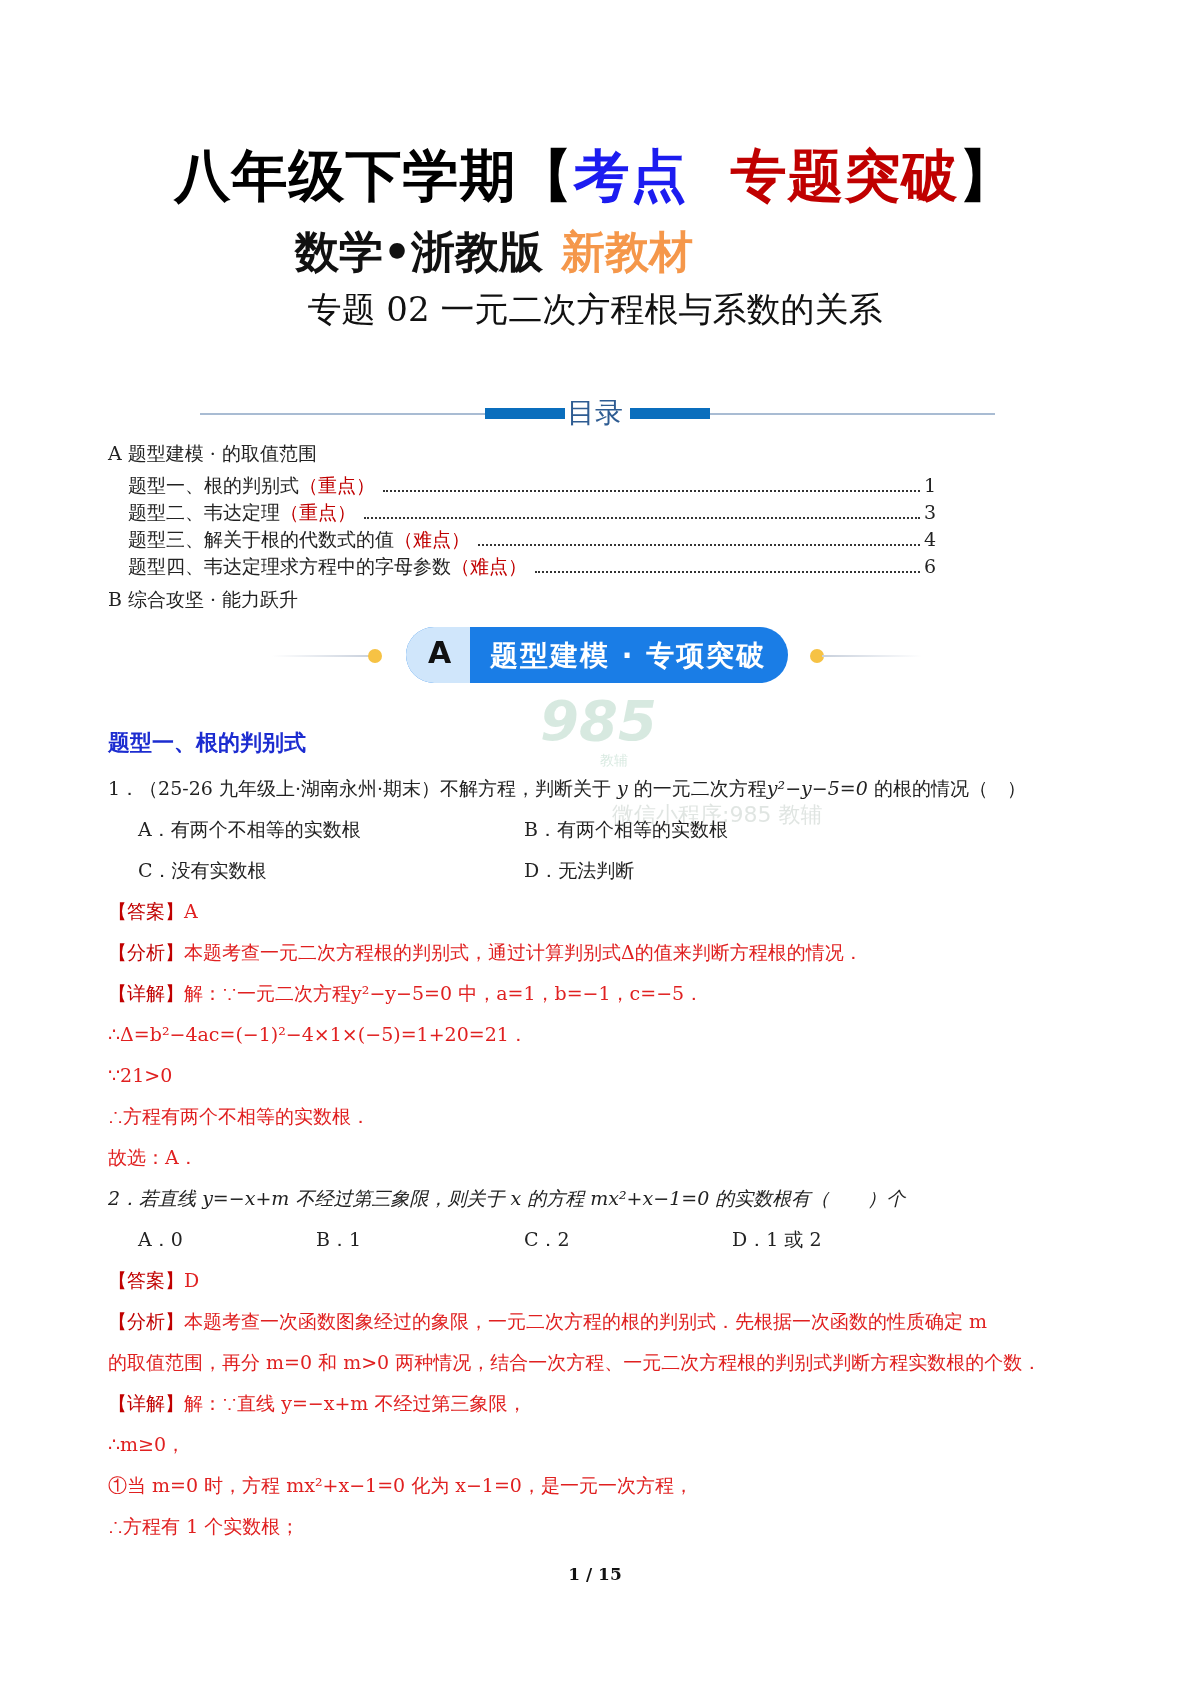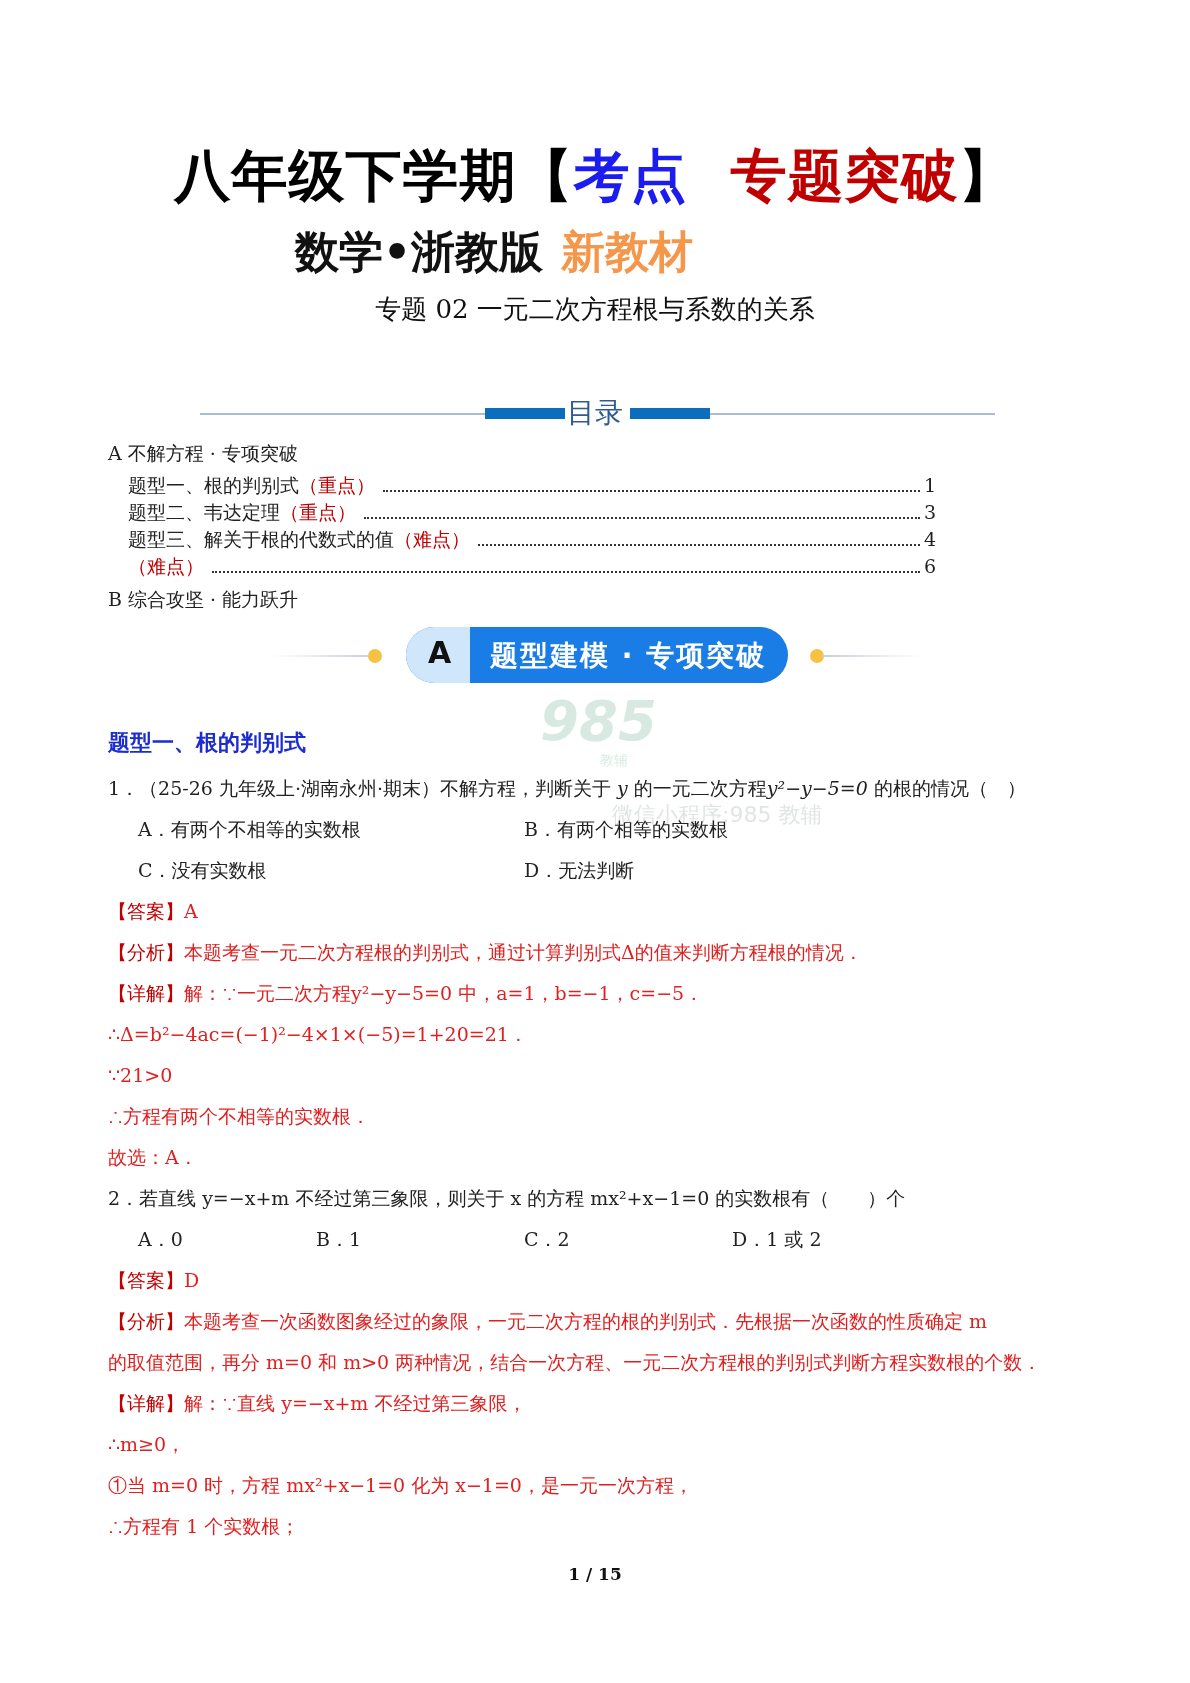--- a/index.html
+++ b/index.html
@@ -7,21 +7,21 @@
          font-family: "DejaVu Serif", "Liberation Serif", serif; color: #222; }
   .abs { position: absolute; white-space: nowrap; }
   .title-main { left: 0; width: 1190px; top: 140px; text-align: center;
                 font-family: "DejaVu Sans", sans-serif; font-weight: 900; font-size: 56px;
                 letter-spacing: 1px; color: #000; line-height: 72px; }
   .title-main .blue { color: #1c1cf0; }
   .title-main .red { color: #c00000; margin-left: 43px; }
   .title-sub { left: 0; width: 988px; top: 222px; text-align: center;
                font-family: "DejaVu Sans", sans-serif; font-weight: 900; font-size: 44px; line-height: 60px; color: #111; }
   .title-sub .orange { color: #f5974a; margin-left: 18px; }
-  .topic { left: 0; width: 1190px; top: 286px; text-align: center; font-size: 26px; line-height: 46px; color: #111; }
+  .topic { left: 0; width: 1190px; top: 286px; text-align: center; font-size: 34px; line-height: 46px; color: #111; }
   .toc-head { left: 200px; width: 795px; top: 396px; height: 34px; text-decoration: underline; }
   .toc-head .line { position: absolute; top: 17px; height: 2px; background: #a9bcd3; }
   .toc-head .bar { position: absolute; top: 12px; height: 11px; background: #0a6ebd; }
   .toc-head .label { position: absolute; left: 367px; top: -2px; font-size: 28px; color: #2e5c92;
                      font-family: "DejaVu Sans", sans-serif; }
   .toc-line { font-size: 19px; line-height: 26px; color: #222; }
   .toc-entry { left: 128px; width: 808px; display: flex; align-items: baseline; }
   .toc-entry .dots { flex: 1; border-bottom: 2px dotted #333; margin: 0 4px 5px 8px; height: 0; }
   .redtxt { color: #c00000; }
   .banner { left: 272px; top: 622px; width: 650px; height: 68px; }
@@ -63,41 +63,42 @@
 <div class="abs topic">专题 02  一元二次方程根与系数的关系</div>
 
 <div class="abs toc-head">
   <div class="line" style="left:0;width:285px"></div>
   <div class="bar" style="left:285px;width:80px"></div>
   <div class="label">目录</div>
   <div class="bar" style="left:430px;width:80px"></div>
   <div class="line" style="left:510px;width:285px"></div>
 </div>
 
-<div class="abs toc-line" style="left:108px; top:440px;">A 不解方程 · 专项突破</div>
+<div class="abs toc-line" style="left:108px; top:440px;">A 题型建模 · 的取值范围</div>
 
 <div class="abs toc-line toc-entry" style="top:472px;">
   <span>题型一、根的判别式</span>
   <span class="redtxt">（重点）</span>
   <span class="dots"></span>
   <span>1</span>
 </div>
 <div class="abs toc-line toc-entry" style="top:499px;">
   <span>题型二、韦达定理</span>
   <span class="redtxt">（重点）</span>
   <span class="dots"></span>
   <span>3</span>
 </div>
 <div class="abs toc-line toc-entry" style="top:526px;">
   <span>题型三、解关于根的代数式的值</span>
   <span class="redtxt">（难点）</span>
   <span class="dots"></span>
   <span>4</span>
 </div>
 <div class="abs toc-line toc-entry" style="top:553px;">
+  <span>题型四、韦达定理求方程中的字母参数</span>
   <span class="redtxt">（难点）</span>
   <span class="dots"></span>
   <span>6</span>
 </div>
 <div class="abs toc-line" style="left:108px; top:586px;">B 综合攻坚 · 能力跃升</div>
 
 <div class="abs banner">
   <div class="lline"></div>
   <div class="ldot"></div>
   <div class="pill">
@@ -132,21 +133,21 @@
   <span class="brk">【分析】</span><span class="red">本题考查一元二次方程根的判别式，通过计算判别式Δ的值来判断方程根的情况．</span>
 </div>
 <div class="abs body-line" style="top:980px;">
   <span class="brk">【详解】</span><span class="red">解：∵一元二次方程y²−y−5=0 中，a=1，b=−1，c=−5．</span>
 </div>
 <div class="abs body-line red" style="top:1021px;">∴Δ=b²−4ac=(−1)²−4×1×(−5)=1+20=21．</div>
 <div class="abs body-line red" style="top:1062px;">∵21&gt;0</div>
 <div class="abs body-line red" style="top:1103px;">∴方程有两个不相等的实数根．</div>
 <div class="abs body-line red" style="top:1144px;">故选：A．</div>
 
-<div class="abs body-line" style="top:1185px;">2．若直线 y=−x+m 不经过第三象限，则关于 x 的方程 mx²+x−1=0 的实数根有（　　）个</div>
+<div class="abs body-line" style="top:1185px;font-style:italic;">2．若直线 y=−x+m 不经过第三象限，则关于 x 的方程 mx²+x−1=0 的实数根有（　　）个</div>
 <div class="abs opt" style="left:138px; top:1226px;">A．0</div>
 <div class="abs opt" style="left:316px; top:1226px;">B．1</div>
 <div class="abs opt" style="left:524px; top:1226px;">C．2</div>
 <div class="abs opt" style="left:732px; top:1226px;">D．1 或 2</div>
 
 <div class="abs body-line" style="top:1267px;">
   <span class="brk">【答案】</span><span class="red">D</span>
 </div>
 <div class="abs body-line" style="top:1308px;">
   <span class="brk">【分析】</span><span class="red">本题考查一次函数图象经过的象限，一元二次方程的根的判别式．先根据一次函数的性质确定 m</span>

